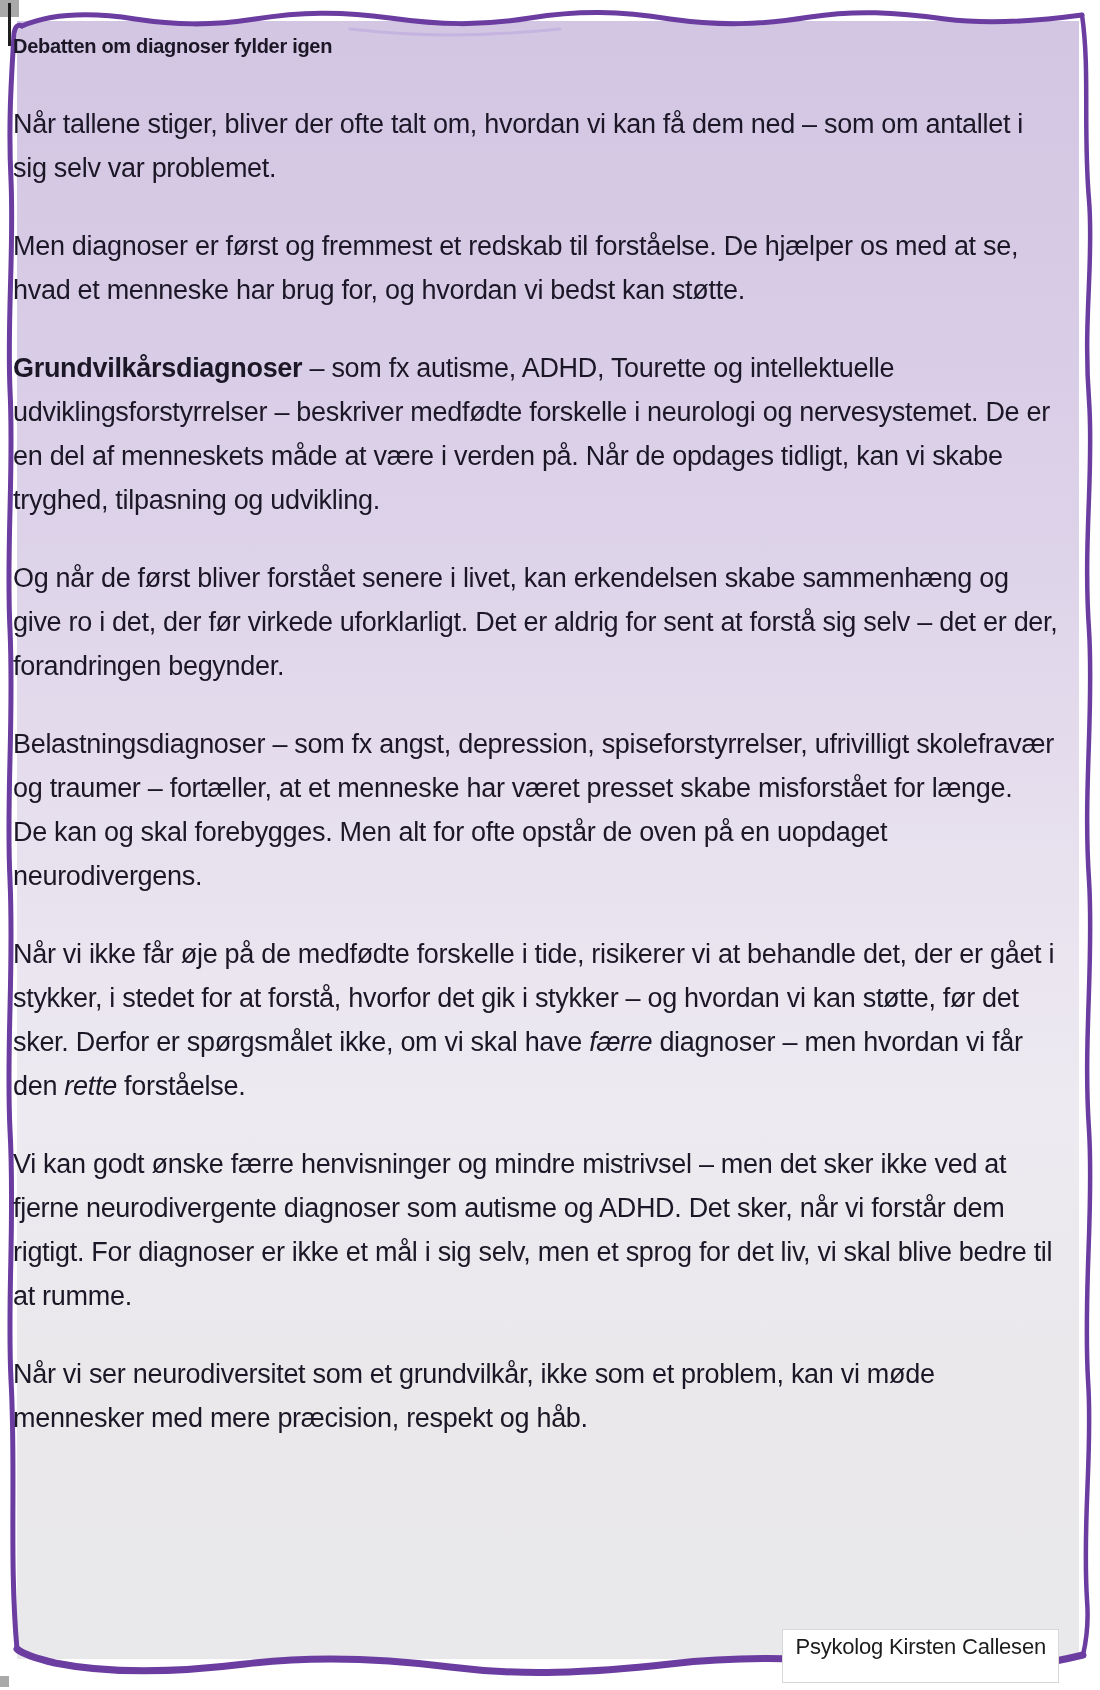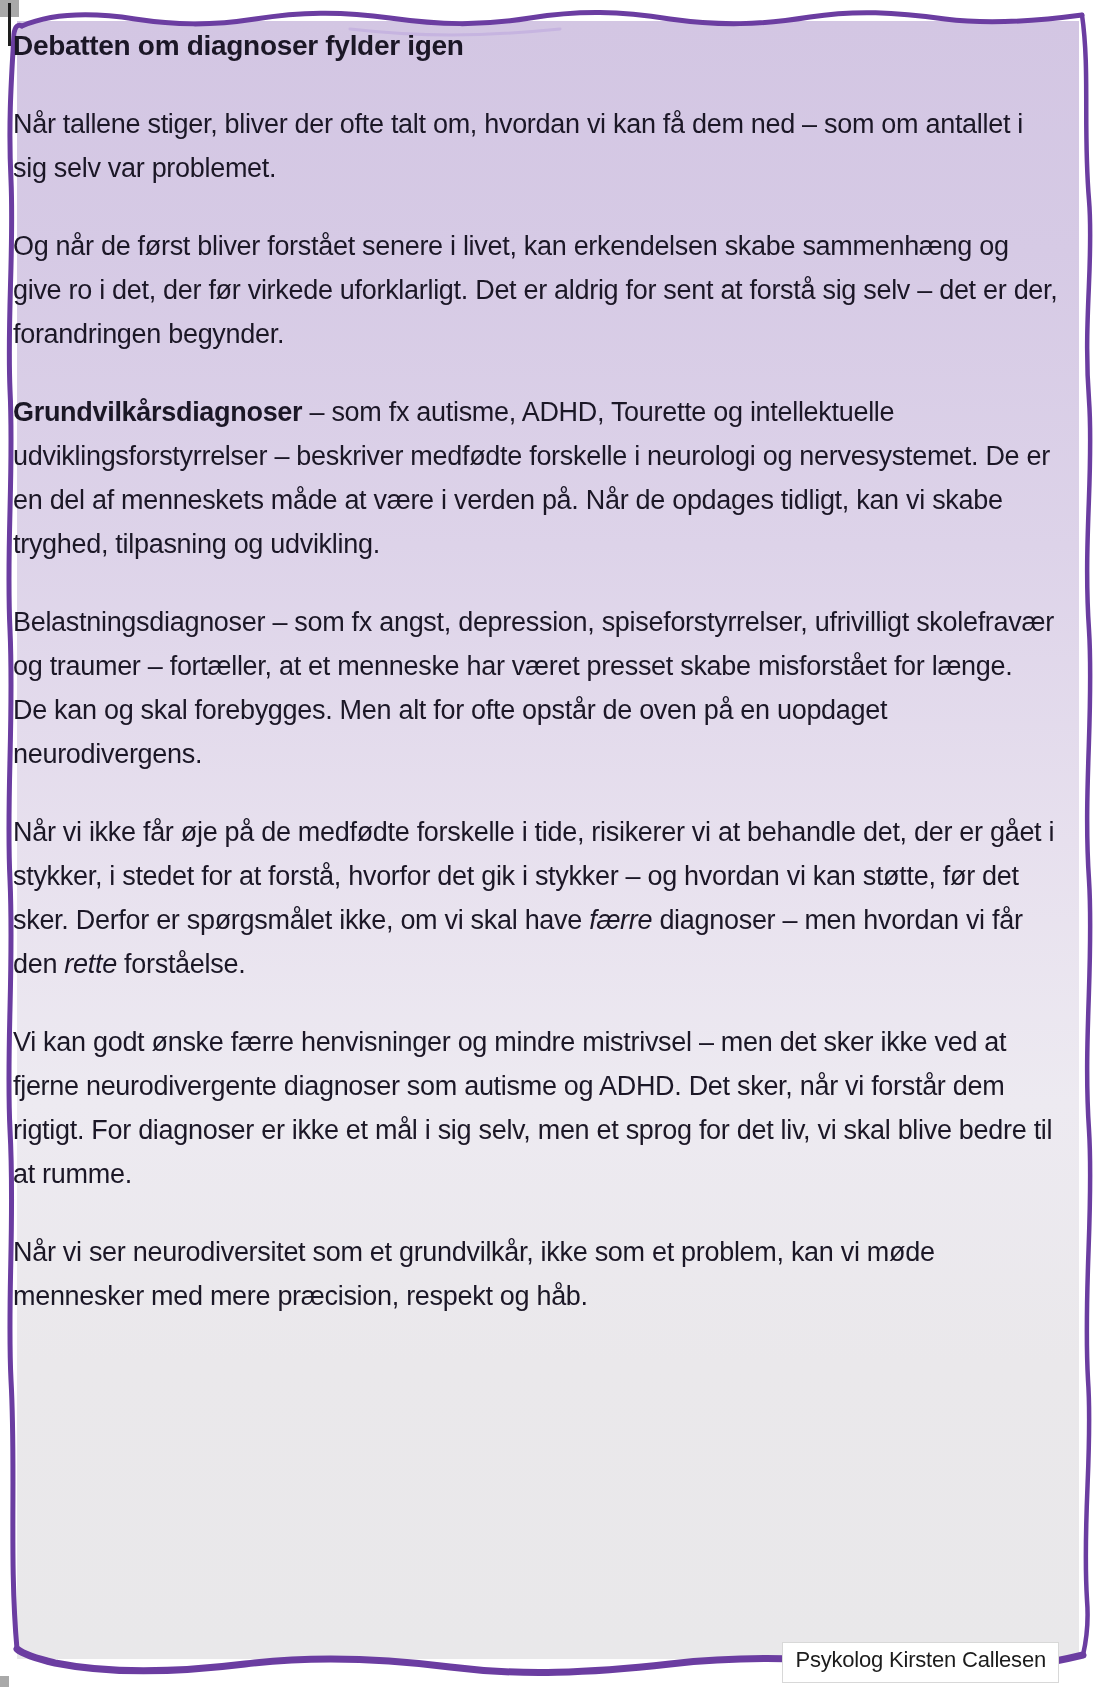--- a/index.html
+++ b/index.html
@@ -38,34 +38,34 @@
     left: 13px;
     top: 24px;
     width: 1046px;
     color: #1b1726;
     font-size: 27px;
     line-height: 44px;
     letter-spacing: -0.3px;
   }
   .heading {
     font-weight: 700;
-    font-size: 28px;
+    font-size: 20px;
     margin: 0 0 34px 0;
   }
   .p {
     margin: 0 0 34px 0;
     white-space: pre-wrap;
   }
   .credit-box {
     position: absolute;
     right: 41px;
     bottom: 7px;
     background: #ffffff;
     border: 1px solid #d8d8d8;
-    padding: 2px 12px 7px 12px;
+    padding: 2px 12px 20px 12px;
     font-size: 22px;
     letter-spacing: -0.2px;
     color: #1c1c1c;
     line-height: 30px;
   }
   .handle-tl {
     position: absolute; left: 0; top: 0;
     width: 19px; height: 17px;
     background: #a9a9a9;
     border-right: 2px solid #ffffff;
@@ -93,22 +93,23 @@
     <path stroke-width="4.5" d="M 1082 15 C 1090 70, 1083 130, 1089 200 C 1094 260, 1083 320, 1089 400 C 1094 470, 1083 540, 1089 630 C 1094 710, 1083 790, 1089 880 C 1094 960, 1083 1040, 1089 1130 C 1094 1210, 1083 1290, 1088 1380 C 1093 1450, 1082 1520, 1087 1600 C 1089 1625, 1086 1642, 1083 1655"></path>
     <path stroke-width="7" d="M 1083 1655 C 1030 1668, 970 1676, 895 1667 C 820 1658, 750 1655, 670 1664 C 590 1673, 520 1676, 450 1667 C 380 1658, 310 1656, 245 1664 C 180 1672, 110 1674, 55 1663 C 38 1659, 24 1655, 17 1649"></path>
     <path stroke-width="5" d="M 17 1649 C 9 1560, 16 1470, 11 1380 C 7 1300, 15 1220, 10 1130 C 6 1050, 14 970, 10 880 C 6 800, 14 720, 10 630 C 6 550, 14 470, 10 390 C 7 320, 14 250, 11 180 C 8 120, 12 70, 14 34 C 15 26, 18 24, 22 26"></path>
     <path stroke="#c6b4e0" stroke-width="3" d="M 350 29 C 420 37, 480 37, 560 29"></path>
   </g>
 </svg>
 
 <div class="content">
   <div class="heading">Debatten om diagnoser fylder igen</div>
   <div class="p"><span>Når tallene stiger, bliver der ofte talt om, hvordan vi kan få dem ned – som om antallet i sig selv var problemet.</span></div>
+  <div class="p"><span>Men diagnoser er først og fremmest et redskab til forståelse. De hjælper os med at se, hvad et menneske har brug for, og hvordan vi bedst kan støtte.</span></div>
+  <div class="p"><span style="font-weight: 700;">Grundvilkårsdiagnoser</span><span> – som fx autisme, ADHD, Tourette og intellektuelle udviklingsforstyrrelser – beskriver medfødte forskelle i neurologi og nervesystemet. De er en del af menneskets måde at være i verden på. Når de opdages tidligt, kan vi skabe tryghed, tilpasning og udvikling.</span></div>
   <div class="p"><span>Og når de først bliver forstået senere i livet, kan erkendelsen skabe sammenhæng og give ro i det, der før virkede uforklarligt. Det er aldrig for sent at forstå sig selv – det er der, forandringen begynder.</span></div>
-  <div class="p"><span style="font-weight: 700;">Grundvilkårsdiagnoser</span><span> – som fx autisme, ADHD, Tourette og intellektuelle udviklingsforstyrrelser – beskriver medfødte forskelle i neurologi og nervesystemet. De er en del af menneskets måde at være i verden på. Når de opdages tidligt, kan vi skabe tryghed, tilpasning og udvikling.</span></div>
   <div class="p"><span style="font-weight: 400;">Belastningsdiagnoser</span><span> – som fx angst, depression, spiseforstyrrelser, ufrivilligt skolefravær og traumer – fortæller, at et menneske har været presset skabe misforstået for længe.  De kan og skal forebygges. Men alt for ofte opstår de oven på en uopdaget neurodivergens.</span></div>
   <div class="p"><span>Når vi ikke får øje på de medfødte forskelle i tide, risikerer vi at behandle det, der er gået i stykker, i stedet for at forstå, hvorfor det gik i stykker – og hvordan vi kan støtte, før det sker. Derfor er spørgsmålet ikke, om vi skal have </span><span style="font-style: italic;">færre</span><span> diagnoser – men hvordan vi får den </span><span style="font-style: italic;">rette</span><span> forståelse.</span></div>
   <div class="p"><span>Vi kan godt ønske færre henvisninger og mindre mistrivsel – men det sker ikke ved at fjerne neurodivergente diagnoser som autisme og ADHD. Det sker, når vi forstår dem rigtigt. For diagnoser er ikke et mål i sig selv, men et sprog for det liv, vi skal blive bedre til at rumme.</span></div>
   <div class="p"><span>Når vi ser neurodiversitet som et grundvilkår, ikke som et problem, kan vi møde mennesker med mere præcision, respekt og håb.</span></div>
 </div>
 
 <div class="credit-box">Psykolog Kirsten Callesen</div>
 
 <div class="handle-tl"></div>
 <div class="tick-tl"></div>

